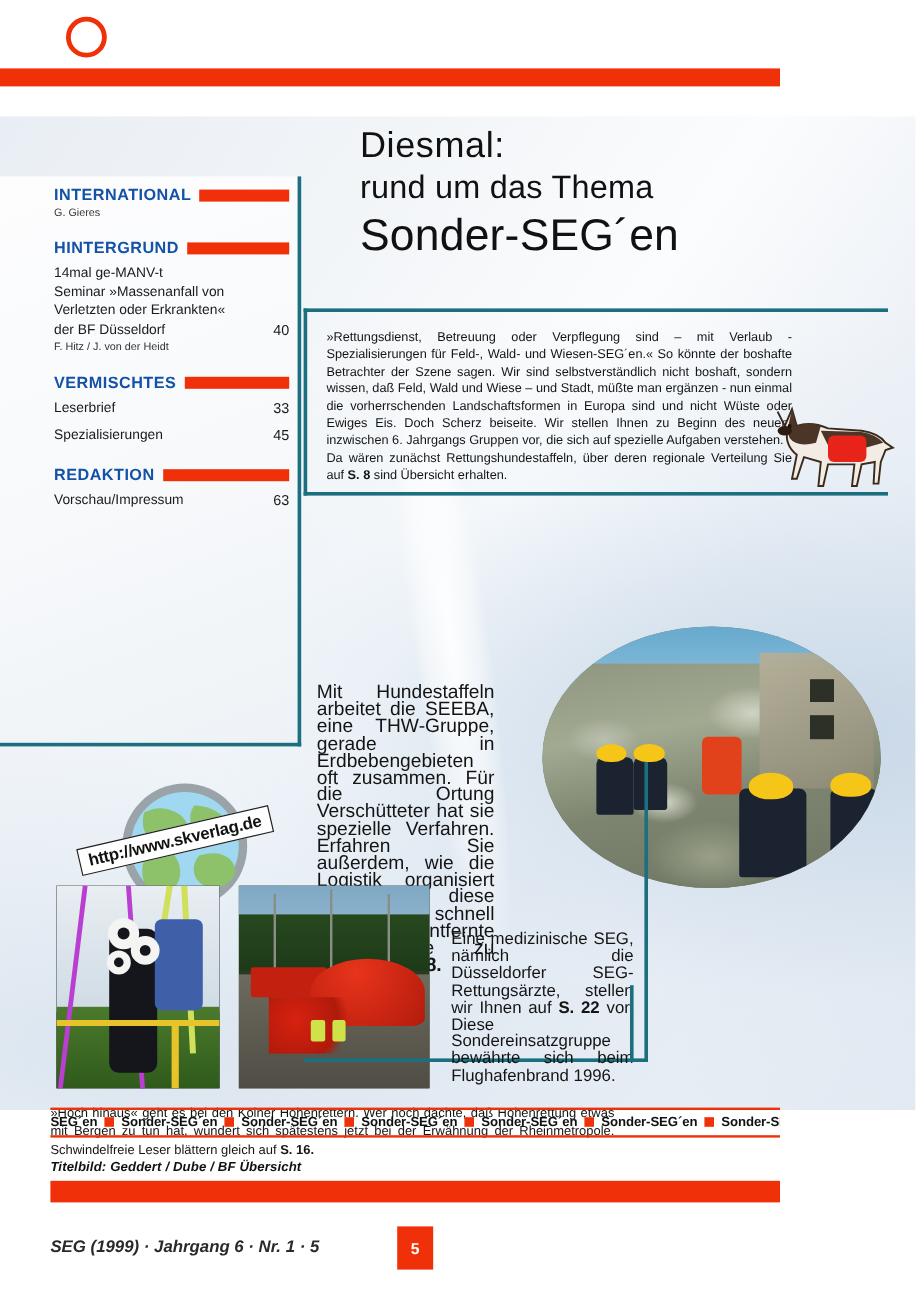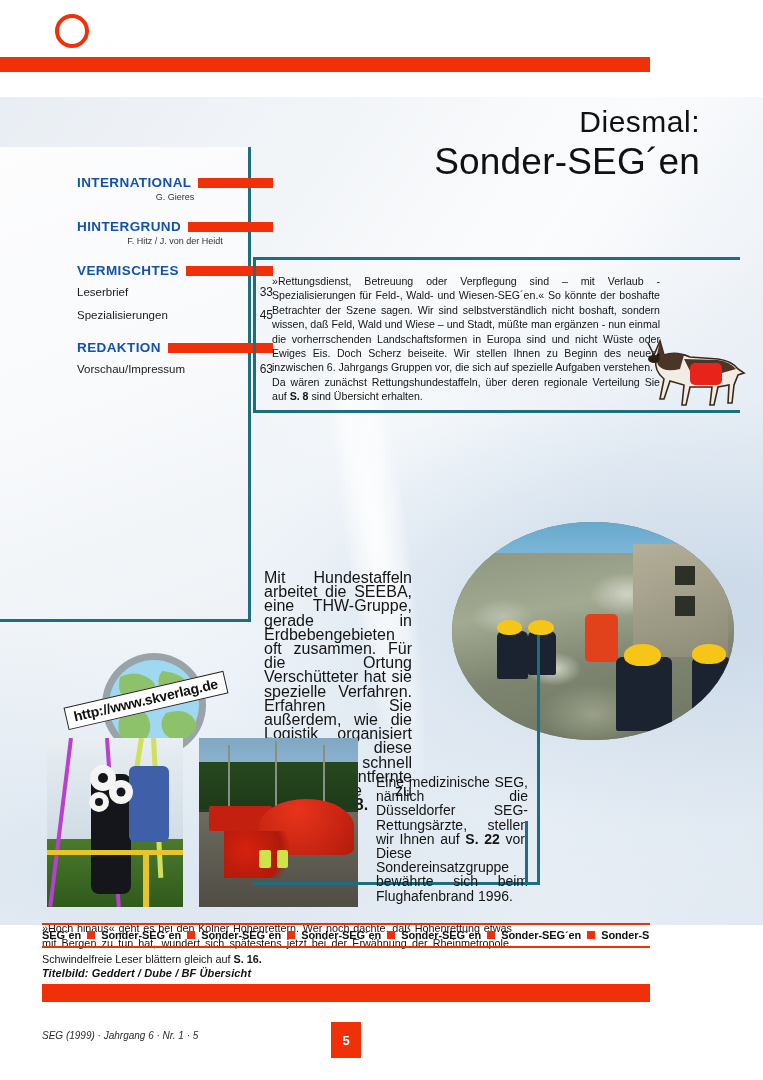--- a/index.html
+++ b/index.html
@@ -33,44 +33,44 @@
       linear-gradient(125deg,#e9eef4 0%,#f2f5f8 26%,#fbfcfd 48%,#eef2f7 66%,#e3eaf2 100%);
   }
   .sheet-swoosh{
     position:absolute;left:330px;top:0px;width:560px;height:828px;
     background:radial-gradient(closest-side at 8% 48%, rgba(255,255,255,.92) 0%, rgba(255,255,255,.45) 48%, rgba(255,255,255,0) 72%);
     transform:rotate(-8deg);pointer-events:none;
   }
 
   
   .headline{
-    position:absolute;left:300px;top:8px;width:400px;text-align:right;color:#111;
+    position:absolute;left:300px;top:8px;width:400px;color:#111;
   }
   .hl1{font-size:30px;line-height:34px;letter-spacing:.5px;}
   .hl2{font-size:27px;line-height:34px;letter-spacing:.2px;}
   .hl3{font-size:37px;line-height:46px;letter-spacing:.2px;}
 
   
   .toc{
     position:absolute;left:0px;top:50px;width:251px;height:475px;
     background:linear-gradient(160deg,#fdfdfe 0%,#f7f9fb 55%,#eef2f6 100%);
     border-right:3px solid #1b6f7e;border-bottom:3px solid #1b6f7e;
     box-sizing:border-box;
   }
-  .toc-inner{position:absolute;left:45px;top:28px;width:196px;margin-left:32px;}
+  .toc-inner{position:absolute;left:45px;top:8px;width:196px;}
   .sec{margin-bottom:2px;display:flex;align-items:center;}
   .sec-title{
     color:#1452a8;font-weight:bold;font-size:13.5px;letter-spacing:.4px;
     white-space:nowrap;
   }
   .sec-bar{flex:1;height:10px;background:#f03008;margin-left:7px;}
   .entry{position:relative;font-size:11.5px;color:#1a1a1a;line-height:15.5px;margin-top:7px;}
   .entry .ln{display:block;padding-right:28px;}
   .entry .pg{position:absolute;right:0;bottom:0;font-size:12px;color:#1a1a1a;}
-  .byline{font-size:9px;color:#333;margin-top:1px;font-style:normal;text-align:center;}
+  .byline{font-size:9px;color:#333;margin-top:1px;font-style:normal;}
   .gap{height:17px;}
 
   
   .globe-wrap{position:absolute;left:62px;top:500px;width:180px;height:118px;}
   .url-tag{
     position:absolute;left:2px;top:42px;
     background:#ffffff;border:1.5px solid #222;
     padding:2px 7px 3px 7px;
     transform:rotate(-13deg);
     font-size:14px;font-weight:bold;color:#111;white-space:nowrap;
@@ -185,21 +185,21 @@
   .strip-row i{display:inline-block;width:8px;height:8px;background:#f03008;margin:0 6px;flex:none;}
   .strip-rule-bot{position:absolute;left:42px;top:946px;width:608px;height:2px;background:#f03008;}
 
   .titelbild{
     position:absolute;left:42px;top:967px;font-size:11px;font-weight:bold;
     font-style:italic;color:#111;letter-spacing:.1px;
   }
   .bottom-bar{position:absolute;left:42px;top:984px;width:608px;height:18px;background:#f03008;}
 
   .colophon{
-    position:absolute;left:42px;top:1030px;font-size:10px;font-style:italic;color:#2a2a2a;
+    position:absolute;left:42px;top:1030px;font-size:14px;font-style:italic;color:#2a2a2a;font-weight:bold;
   }
   .pagenum{
     position:absolute;left:331px;top:1022px;width:30px;height:36px;background:#f03008;
     color:#fff;font-size:13px;font-weight:bold;display:flex;align-items:center;justify-content:center;
   }
 </style>
 </head>
 <body>
 
 <div class="page">
@@ -211,34 +211,42 @@
       </svg>
     </span>
   </div>
   <div class="top-rule"></div>
 
   <div class="sheet">
     <div class="sheet-swoosh"></div>
 
     <div class="headline">
       <div class="hl1">Diesmal:</div>
+      <div class="hl2">rund um das Thema</div>
       <div class="hl3">Sonder-SEG´en</div>
     </div>
 
     <div class="toc">
       <div class="toc-inner" id="toc-inner">
           <div class="sec">
             <div class="sec-title">INTERNATIONAL</div>
             <div class="sec-bar"></div>
           </div>
           <div class="byline">G. Gieres</div>
           <div class="gap"></div>
           <div class="sec">
             <div class="sec-title">HINTERGRUND</div>
             <div class="sec-bar"></div>
+          </div>
+          <div class="entry">
+            <span class="ln">14mal ge-MANV-t</span>
+            <span class="ln">Seminar »Massenanfall von</span>
+            <span class="ln">Verletzten oder Erkrankten«</span>
+            <span class="ln">der BF Düsseldorf</span>
+            <span class="pg">40</span>
           </div>
           <div class="byline">F. Hitz / J. von der Heidt</div>
           <div class="gap"></div>
           <div class="sec">
             <div class="sec-title">VERMISCHTES</div>
             <div class="sec-bar"></div>
           </div>
           <div class="entry">
             <span class="ln">Leserbrief</span>
             <span class="pg">33</span>

